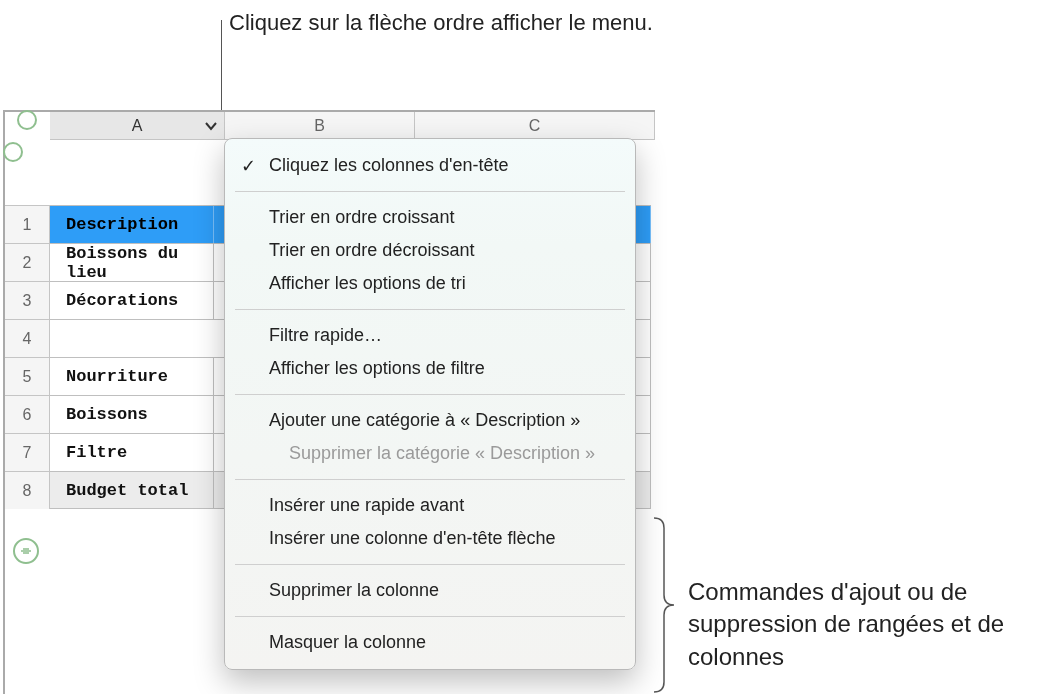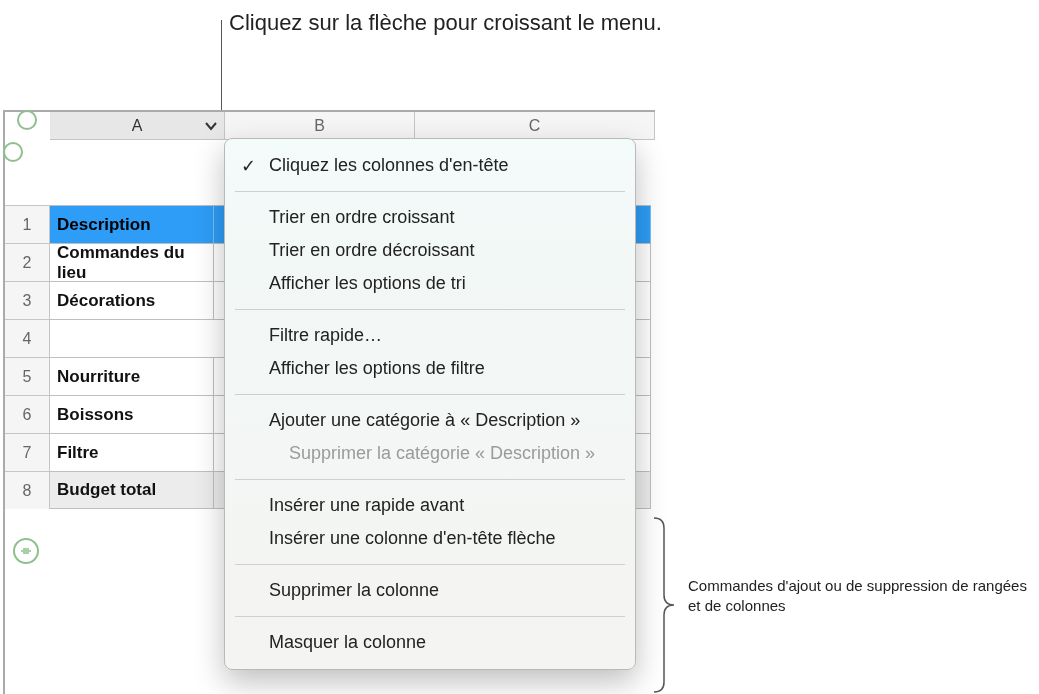--- a/index.html
+++ b/index.html
@@ -37,21 +37,21 @@
     position:absolute;
     bottom:-1px; left:0;
     width:8px; height:1px; background:#555;
   }
 
   
   .annot-right {
     position: absolute;
     left: 688px;
     top: 576px;
-    font-size: 15px;
+    font-size: 24px;
     line-height: 1.35;
     color: #222;
   }
 
   
   .sheet-wrap {
     position: absolute;
     left: 3px;
     top: 110px;
     width: 652px;
@@ -152,27 +152,28 @@
   }
   .trow {
     height: 38px;
     display: flex;
     border-top: 1px solid #bfbfbf;
     background: #fff;
   }
   .trow:last-child { border-bottom: 1px solid #bfbfbf; }
   .tcell-a {
     width: 164px;
-    padding: 0 7px;
+    padding: 0 16px;
     display: flex;
     align-items: center;
     font-size: 17px;
     font-weight: 600;
     color: #111;
     border-right: 1px solid #bfbfbf;
+    font-family: Liberation Mono, monospace;
   }
   .tcell-rest {
     flex: 1;
     border-right: 1px solid #bfbfbf;
   }
   .trow.header-row {
     background: #2e9df7;
   }
   .trow.header-row .tcell-a {
     color: #000;
@@ -231,21 +232,21 @@
     top: 516px;
     width: 22px;
     height: 178px;
   }
   .bracket svg { width: 22px; height: 178px; }
 </style>
 </head>
 <body>
 
 <div class="annot-top-line"></div>
-<div class="annot-top">Cliquez sur la flèche pour croissant le menu.</div>
+<div class="annot-top">Cliquez sur la flèche ordre afficher le menu.</div>
 
 <div class="sheet-wrap">
 
   <div class="corner-circle ccc1"></div>
   <div class="corner-circle cc-row"></div>
 
   <div class="col-headers">
     <div class="col-header col-A">
       <span>A</span>
       <span class="col-arrow">
@@ -279,21 +280,21 @@
         <path d="M2 7 H12 M4 5 H10 M4 9 H10" stroke="#8fbf8f" stroke-width="1.6" fill="none"></path>
       </svg>
   </div>
 
   <div class="table-body">
     <div class="trow header-row">
       <div class="tcell-a">Description</div>
       <div class="tcell-rest"></div>
     </div>
     <div class="trow">
-      <div class="tcell-a">Commandes du lieu</div>
+      <div class="tcell-a">Boissons du lieu</div>
       <div class="tcell-rest"></div>
     </div>
     <div class="trow">
       <div class="tcell-a">Décorations</div>
       <div class="tcell-rest"></div>
     </div>
     <div class="trow">
       <div class="tcell-rest"></div>
     </div>
     <div class="trow">

